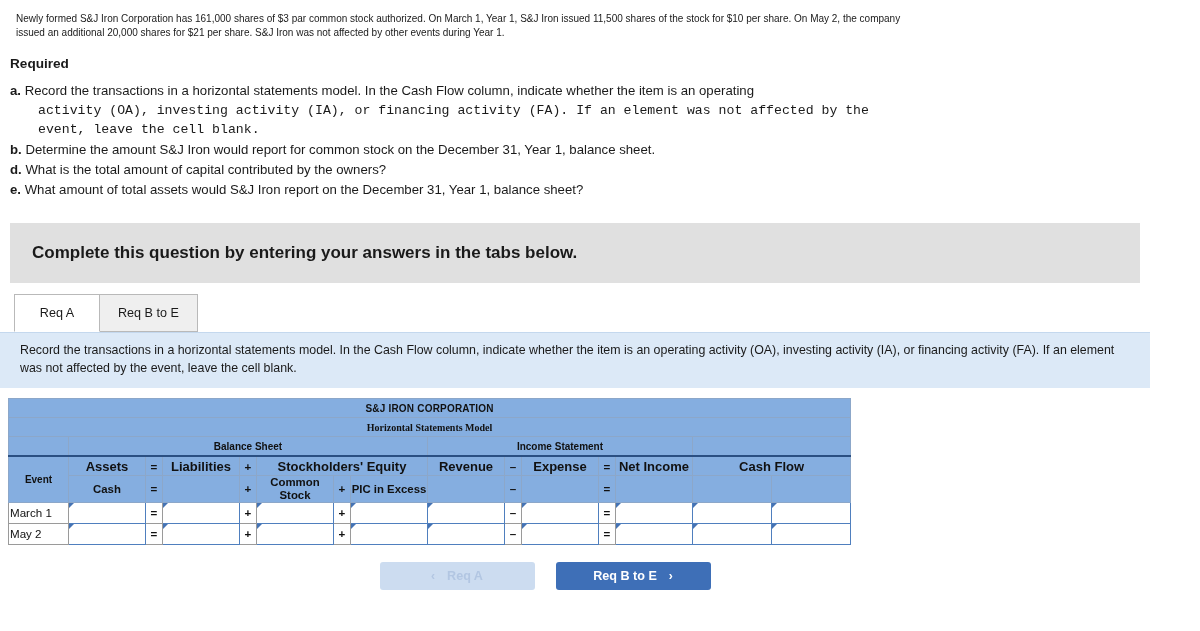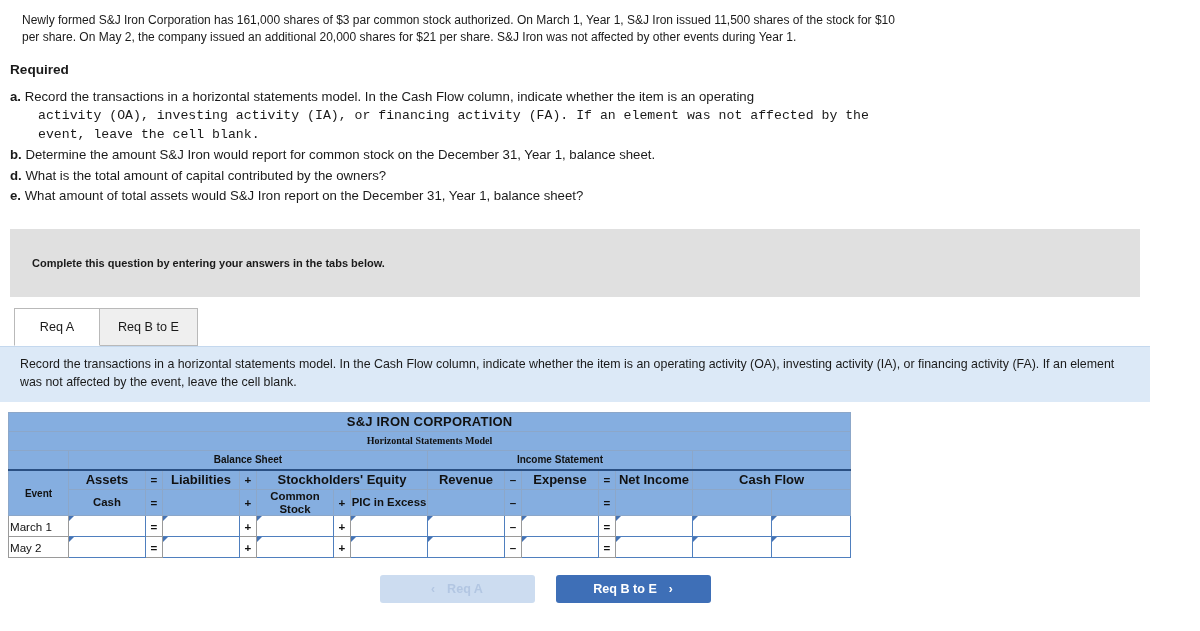--- a/index.html
+++ b/index.html
@@ -11,22 +11,22 @@
     width: 1200px;
     height: 631px;
     font-family: "Liberation Sans", sans-serif;
     color: #1a1a1a;
     overflow: hidden;
     position: relative;
   }
 
   
   .problem {
-    padding: 12px 16px 0 22px;
-    font-size: 12px;
+    padding: 12px 16px 0 16px;
+    font-size: 10px;
     line-height: 1.42;
     max-width: 890px;
   }
 
   .required-heading {
     font-weight: bold;
     font-size: 13.6px;
     margin: 16px 0 10px 10px;
   }
 
@@ -41,26 +41,26 @@
     padding-left: 14px;
     text-indent: -14px;
   }
   .req-item b { font-weight: bold; }
   .req-cont { display: block; text-indent: 0; padding-left: 14px; font-family: Liberation Mono, monospace; }
 
   
   .gray-banner {
     margin: 24px 60px 0 10px;
     background: #e0e0e0;
-    height: 68px;
+    height: 60px;
     display: flex;
     align-items: center;
     padding-left: 22px;
     font-weight: bold;
-    font-size: 11px;
+    font-size: 17px;
   }
 
   
   .tabstrip {
     margin: 9px 0 0 14px;
     display: flex;
     align-items: flex-end;
     height: 40px;
   }
   .tab {
@@ -109,21 +109,21 @@
   }
   table.hsm td {
     border: 1px solid #8ca7c9;
     background: #85aee0;
     text-align: center;
     font-weight: bold;
     color: #111;
     padding: 0;
     height: 18px;
   }
-  td.title-cell { height: 21px; font-size: 13px; letter-spacing: .2px; }
+  td.title-cell { height: 21px; font-size: 10px; letter-spacing: .2px; }
   td.sub-title-cell { height: 21px; font-size: 10px; font-family: Liberation Serif, serif; }
   td.group-cell { height: 20px; font-size: 10px; }
   td.colhead { height: 19px; font-size: 13px; }
   td.colhead2 { height: 27px; font-size: 11.4px; line-height: 1.12; }
   td.blank-blue { }
   td.op { width: 17px; font-size: 11.6px; }
 
   
   tr.grouprow td { border-bottom: 2px solid #2a4f82; }
 

